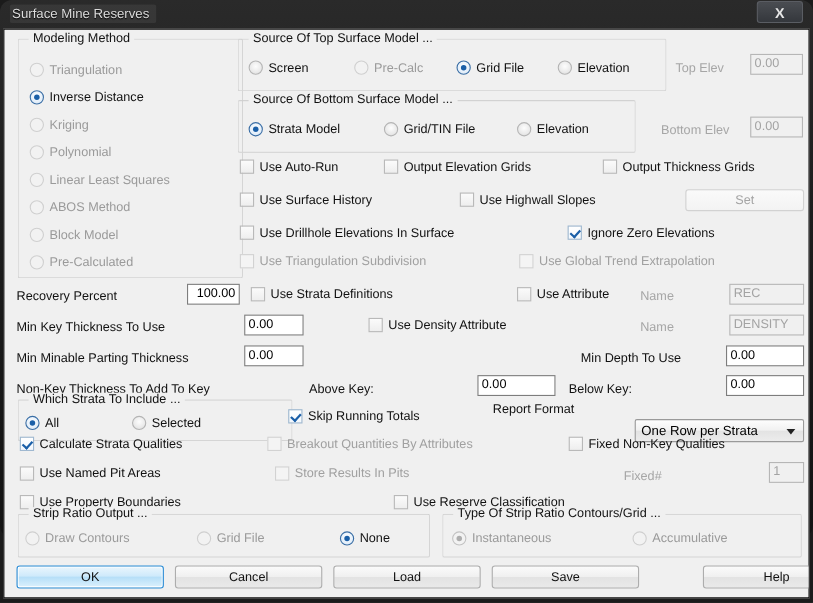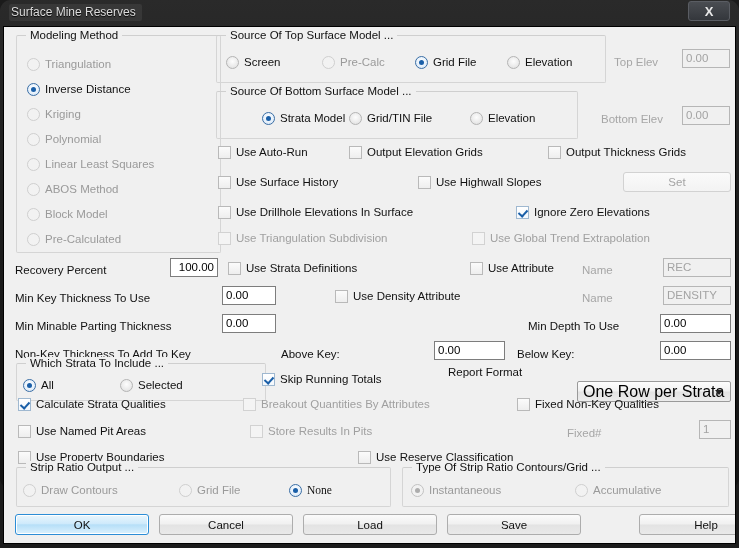--- a/index.html
+++ b/index.html
@@ -200,21 +200,21 @@
 
   
   .combo {
     position: absolute;
     box-sizing: border-box;
     border: 1px solid #9a9a9a;
     border-radius: 2px;
     background: linear-gradient(180deg,#fdfdfd 0%,#f1f1f1 48%,#e3e3e3 52%,#ececec 100%);
     height: 21px;
     line-height: 19px;
-    font-size: 16px;
+    font-size: 12px;
     color: #000;
     padding-left: 5px;
     cursor: default;
     white-space: nowrap;
     overflow: hidden;
   }
   .combo .arrow {
     position: absolute;
     right: 7px; top: 8px;
     width: 0; height: 0;
@@ -304,21 +304,21 @@
         <span class="dot"></span><span class="rlabel">Elevation</span>
       </div>
     </div>
 
     <div class="lab dis" style="left:610px; top:28px;">Top Elev</div>
     <div class="inp dis" style="left:678px; top:22px; width:48px;">0.00</div>
 
     <div class="group" style="left:212px; top:64px; width:362px; height:48px;">
       <div class="glabel">Source Of Bottom Surface Model ...</div>
 
-      <div class="radio sel" style="left:9px; top:19px;margin-left:36px;">
+      <div class="radio sel" style="left:9px; top:19px;">
         <span class="dot"></span><span class="rlabel">Strata Model</span>
       </div>
       <div class="radio" style="left:132px; top:19px;">
         <span class="dot"></span><span class="rlabel">Grid/TIN File</span>
       </div>
       <div class="radio" style="left:253px; top:19px;">
         <span class="dot"></span><span class="rlabel">Elevation</span>
       </div>
     </div>
 
@@ -433,21 +433,21 @@
     </div>
 
     <div class="group" style="left:12px; top:440px; width:375px; height:40px;">
       <div class="glabel">Strip Ratio Output ...</div>
       <div class="radio dis" style="left:6px; top:15px;">
         <span class="dot"></span><span class="rlabel">Draw Contours</span>
       </div>
       <div class="radio dis" style="left:162px; top:15px;">
         <span class="dot"></span><span class="rlabel">Grid File</span>
       </div>
-      <div class="radio sel" style="left:272px; top:15px;font-family:Liberation Serif, serif;">
+      <div class="radio sel" style="left:292px; top:15px;">
         <span class="dot"></span><span class="rlabel">None</span>
       </div>
     </div>
 
     <div class="group" style="left:398px; top:440px; width:327px; height:40px;">
       <div class="glabel">Type Of Strip Ratio Contours/Grid ...</div>
       <div class="radio dis sel" style="left:8px; top:15px;">
         <span class="dot"></span><span class="rlabel">Instantaneous</span>
       </div>
       <div class="radio dis" style="left:172px; top:15px;">

